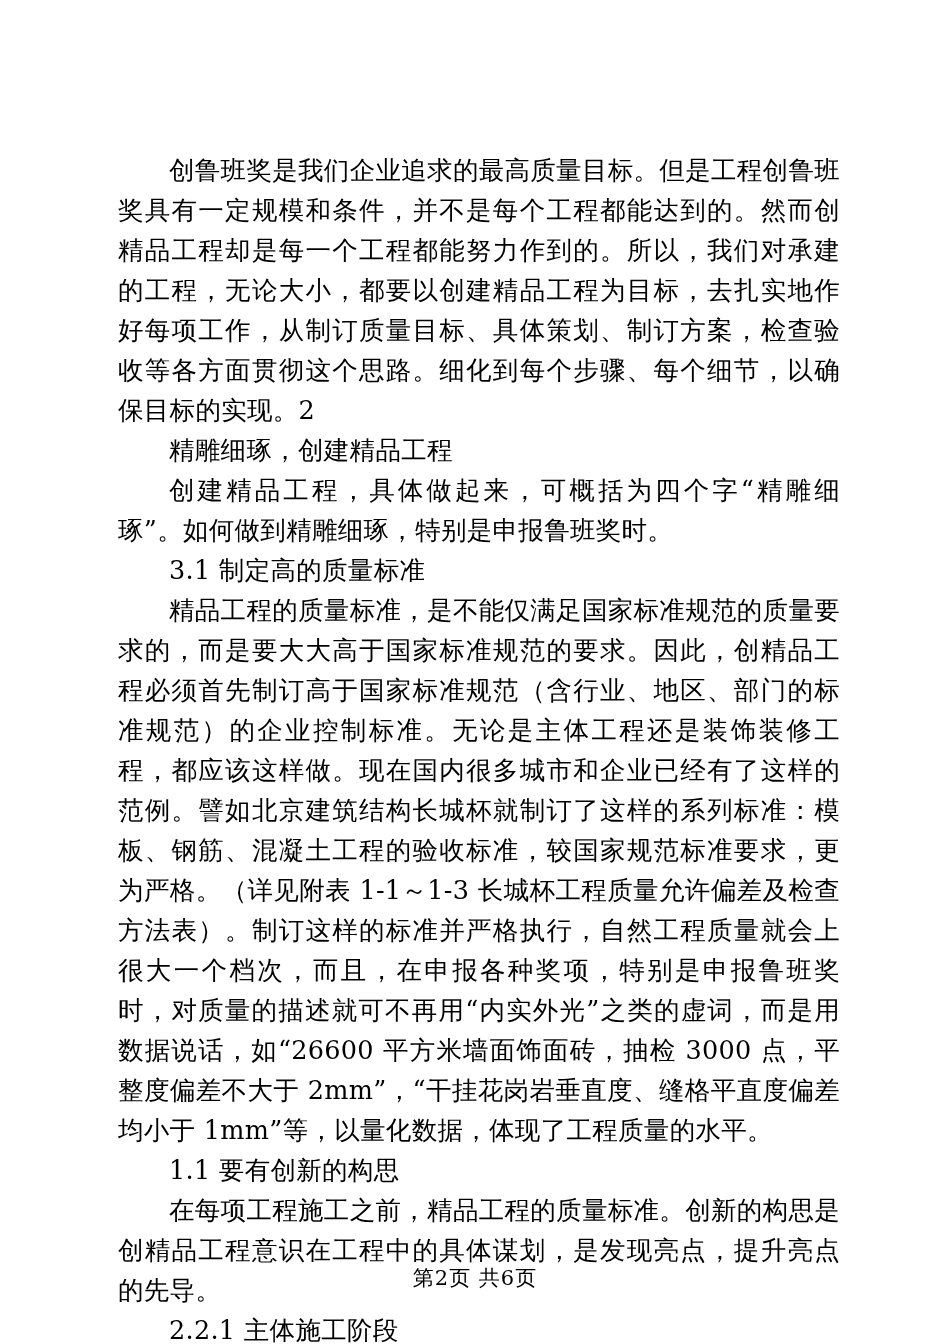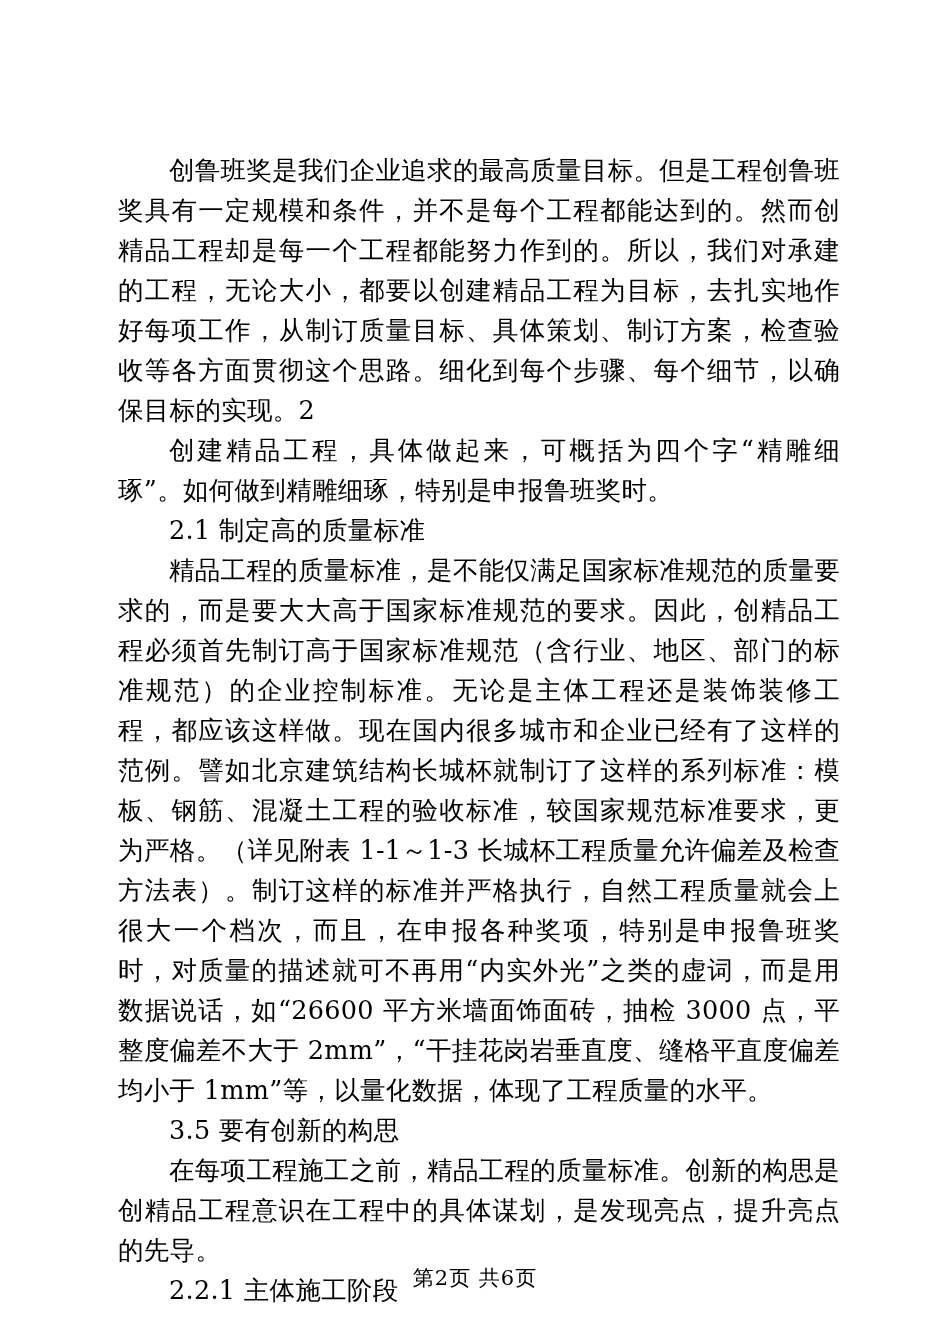--- a/index.html
+++ b/index.html
@@ -47,23 +47,24 @@
     font-family: "DejaVu Serif", "Liberation Serif", serif;
     letter-spacing: 1px;
   }
 </style>
 </head>
 <body>
 
 <div class="page">
   <div class="body-text">
     <p>创鲁班奖是我们企业追求的最高质量目标。但是工程创鲁班奖具有一定规模和条件，并不是每个工程都能达到的。然而创精品工程却是每一个工程都能努力作到的。所以，我们对承建的工程，无论大小，都要以创建精品工程为目标，去扎实地作好每项工作，从制订质量目标、具体策划、制订方案，检查验收等各方面贯彻这个思路。细化到每个步骤、每个细节，以确保目标的实现。2</p>
+    <p>精雕细琢，创建精品工程</p>
     <p>创建精品工程，具体做起来，可概括为四个字“精雕细琢”。如何做到精雕细琢，特别是申报鲁班奖时。</p>
-    <p>2.1 制定高的质量标准</p>
+    <p>3.1 制定高的质量标准</p>
     <p>精品工程的质量标准，是不能仅满足国家标准规范的质量要求的，而是要大大高于国家标准规范的要求。因此，创精品工程必须首先制订高于国家标准规范（含行业、地区、部门的标准规范）的企业控制标准。无论是主体工程还是装饰装修工程，都应该这样做。现在国内很多城市和企业已经有了这样的范例。譬如北京建筑结构长城杯就制订了这样的系列标准：模板、钢筋、混凝土工程的验收标准，较国家规范标准要求，更为严格。（详见附表 1-1～1-3 长城杯工程质量允许偏差及检查方法表）。制订这样的标准并严格执行，自然工程质量就会上很大一个档次，而且，在申报各种奖项，特别是申报鲁班奖时，对质量的描述就可不再用“内实外光”之类的虚词，而是用数据说话，如“26600 平方米墙面饰面砖，抽检 3000 点，平整度偏差不大于 2mm”，“干挂花岗岩垂直度、缝格平直度偏差均小于 1mm”等，以量化数据，体现了工程质量的水平。</p>
-    <p>3.5 要有创新的构思</p>
+    <p>1.1 要有创新的构思</p>
     <p>在每项工程施工之前，精品工程的质量标准。创新的构思是创精品工程意识在工程中的具体谋划，是发现亮点，提升亮点的先导。</p>
     <p>2.2.1 主体施工阶段</p>
 
   </div>
 </div>
 
 <div class="footer">第2页 共6页</div>
 
 </body></html>

